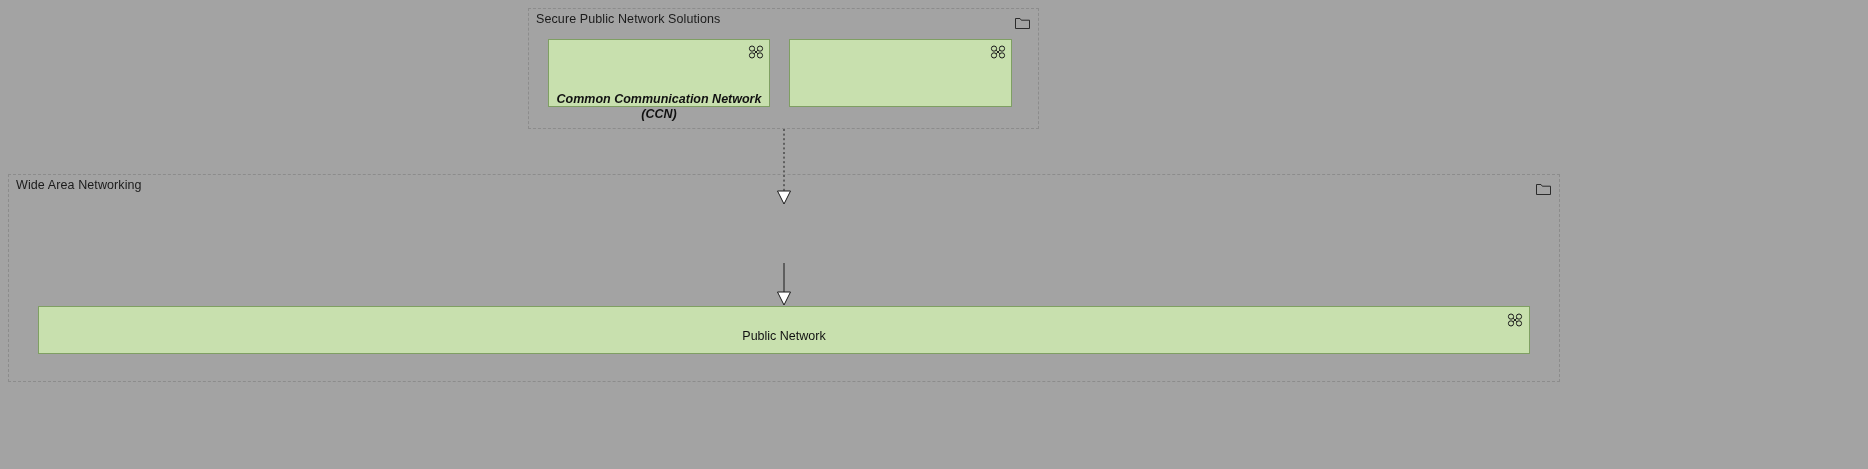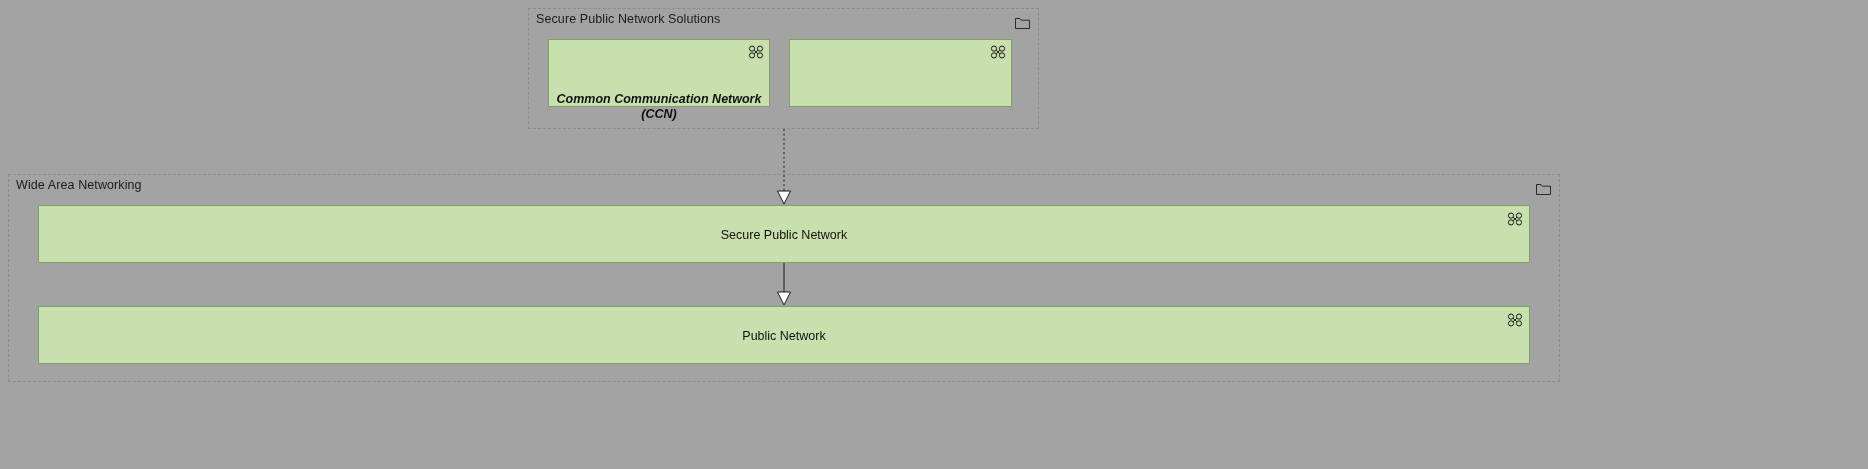--- a/index.html
+++ b/index.html
@@ -125,40 +125,27 @@
 
   <div class="group" style="left:8px; top:174px; width:1552px; height:208px;">
     <span class="group-label">Wide Area Networking</span>
     <span class="folder-icon" style="right:8px;">
       <svg width="15" height="12" viewBox="0 0 15 12">
         <path d="M0.5 11.5 L0.5 1.5 L5 1.5 L6.3 3.2 L14.5 3.2 L14.5 11.5 Z" fill="none" stroke="#2b2b2b" stroke-width="1"></path>
       </svg>
     </span>
   </div>
 
-  <div class="node" style="left:38px; top:205px; width:1492px; height:58px;">
-    <span class="net-icon" style="right:6px; top:6px;">
-      <svg width="16" height="14" viewBox="0 0 16 14">
-        <circle cx="4" cy="3.6" r="2.6" fill="none" stroke="#1b1b1b" stroke-width="1"></circle>
-        <circle cx="12" cy="3.6" r="2.6" fill="none" stroke="#1b1b1b" stroke-width="1"></circle>
-        <circle cx="4" cy="10.4" r="2.6" fill="none" stroke="#1b1b1b" stroke-width="1"></circle>
-        <circle cx="12" cy="10.4" r="2.6" fill="none" stroke="#1b1b1b" stroke-width="1"></circle>
-        <line x1="6.1" y1="5.2" x2="9.9" y2="8.8" stroke="#1b1b1b" stroke-width="1"></line>
-        <line x1="9.9" y1="5.2" x2="6.1" y2="8.8" stroke="#1b1b1b" stroke-width="1"></line>
-      </svg>
-    </span>
-    <span class="node-label" style="top:22px;">Secure Public Network</span>
-  </div>
 
   <svg class="connector" style="left:770px; top:263px; width:30px; height:43px;">
     <line x1="14" y1="0" x2="14" y2="29" stroke="#1b1b1b" stroke-width="1"></line>
     <polygon points="14,42 7.5,29 20.5,29" fill="#ffffff" stroke="#1b1b1b" stroke-width="1"></polygon>
   </svg>
 
-  <div class="node" style="left:38px; top:306px; width:1492px; height:58px;">
+  <div class="node" style="left:38px; top:306px; width:1492px; height:48px;">
     <span class="net-icon" style="right:6px; top:6px;">
       <svg width="16" height="14" viewBox="0 0 16 14">
         <circle cx="4" cy="3.6" r="2.6" fill="none" stroke="#1b1b1b" stroke-width="1"></circle>
         <circle cx="12" cy="3.6" r="2.6" fill="none" stroke="#1b1b1b" stroke-width="1"></circle>
         <circle cx="4" cy="10.4" r="2.6" fill="none" stroke="#1b1b1b" stroke-width="1"></circle>
         <circle cx="12" cy="10.4" r="2.6" fill="none" stroke="#1b1b1b" stroke-width="1"></circle>
         <line x1="6.1" y1="5.2" x2="9.9" y2="8.8" stroke="#1b1b1b" stroke-width="1"></line>
         <line x1="9.9" y1="5.2" x2="6.1" y2="8.8" stroke="#1b1b1b" stroke-width="1"></line>
       </svg>
     </span>

